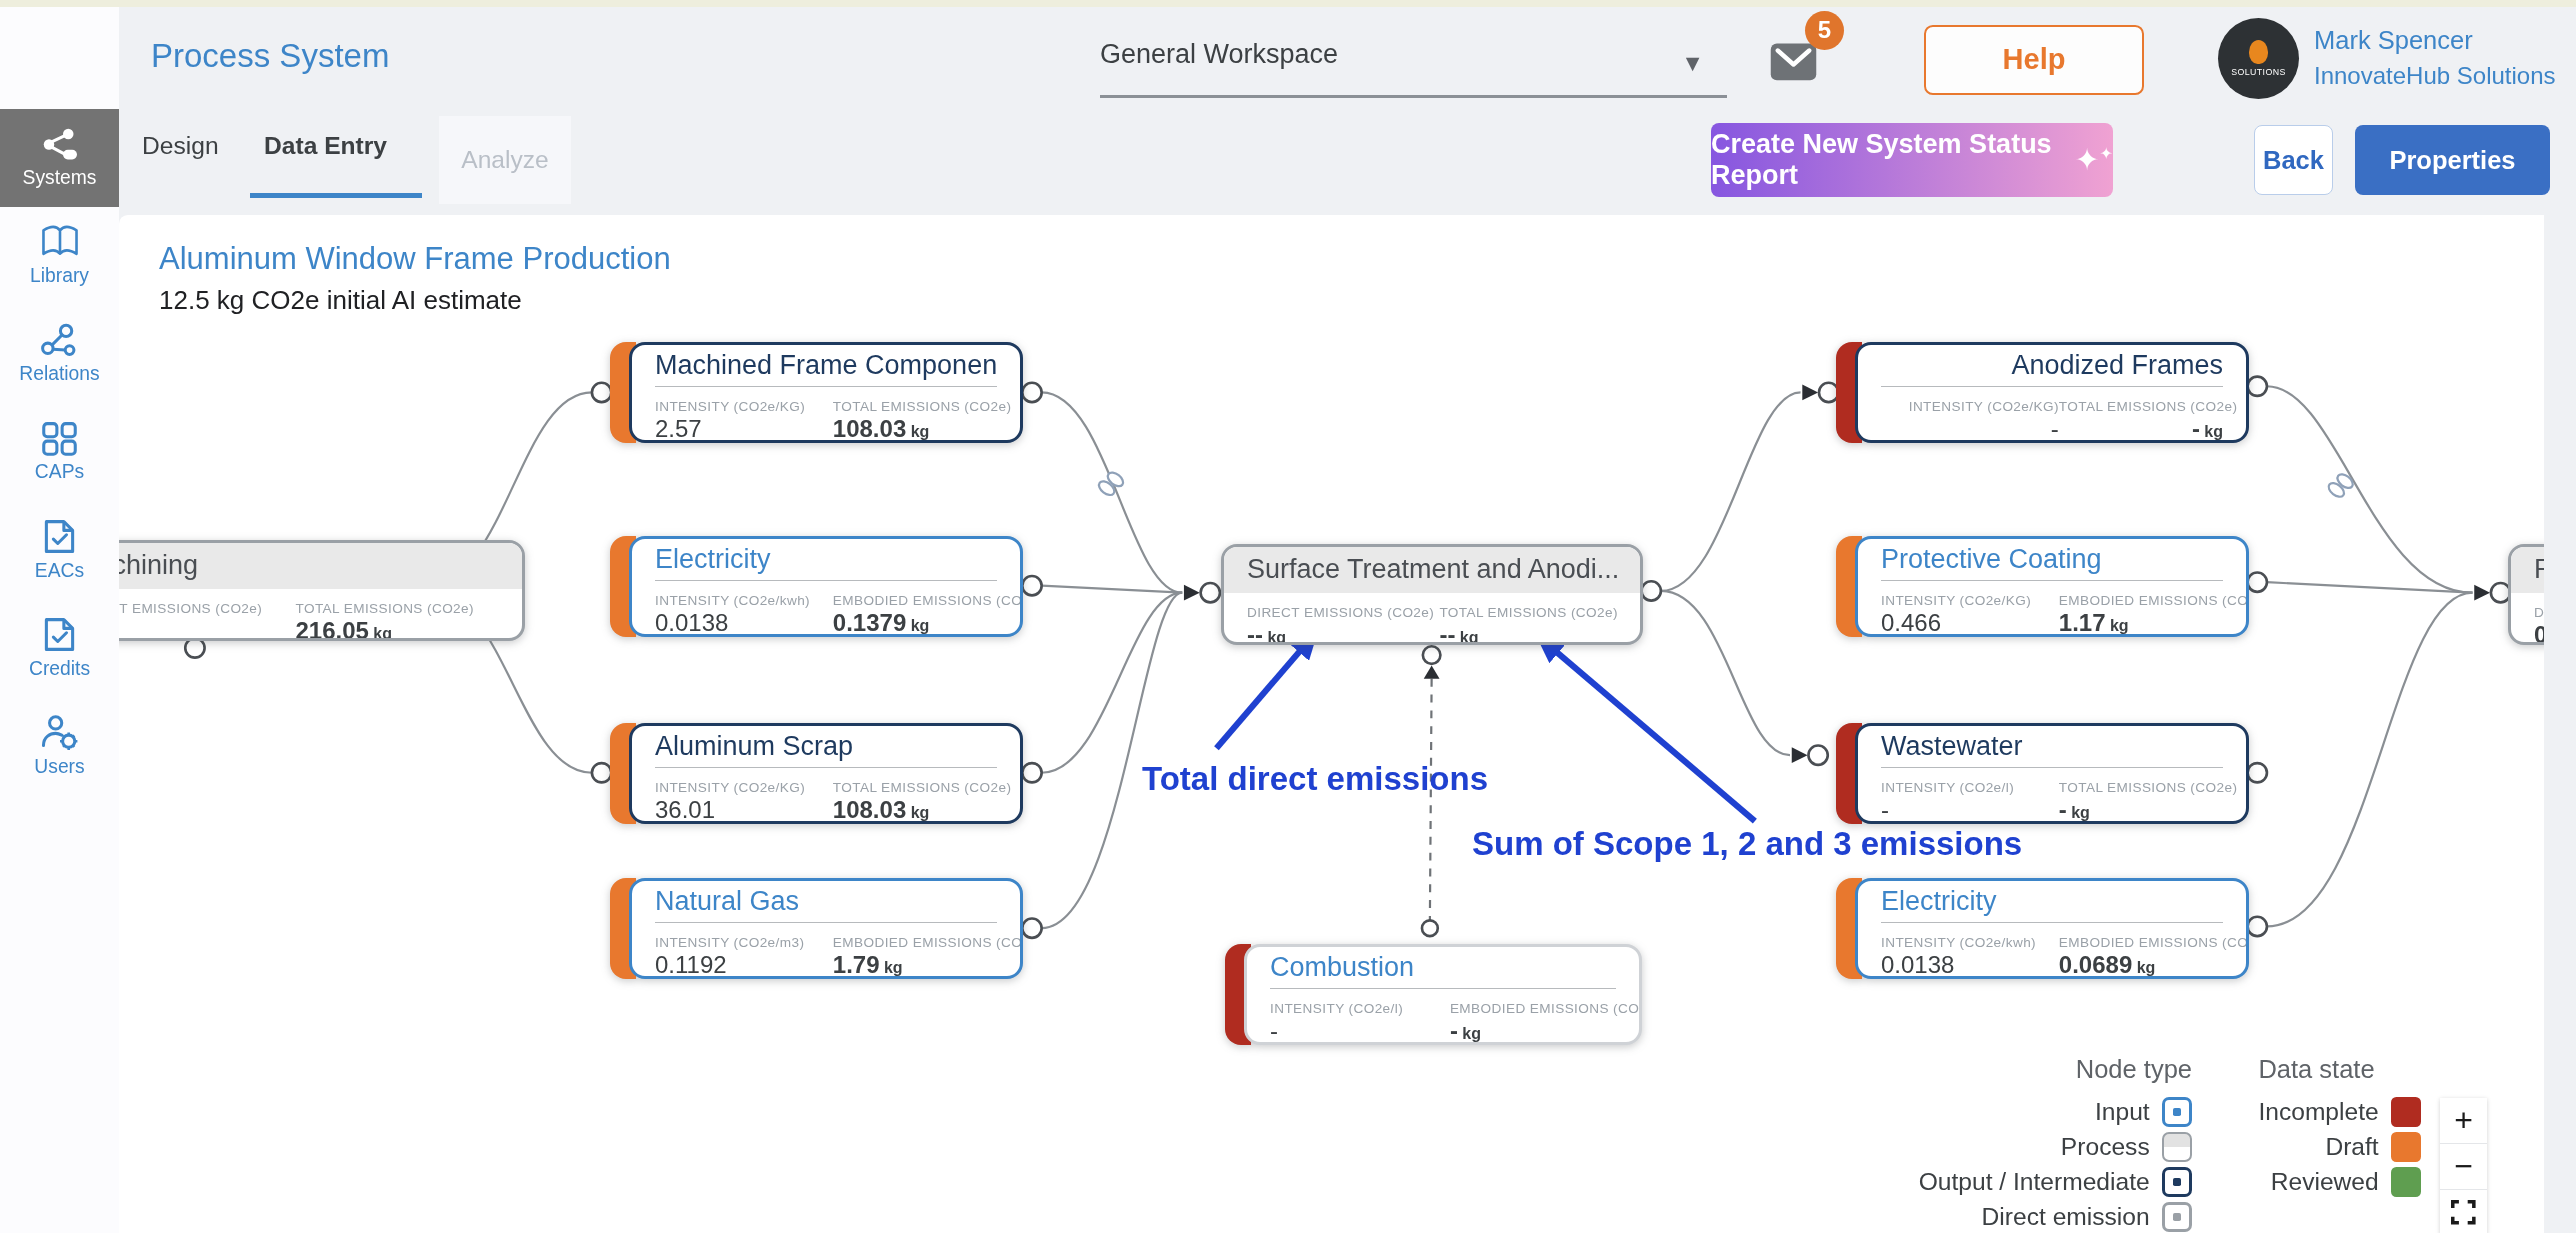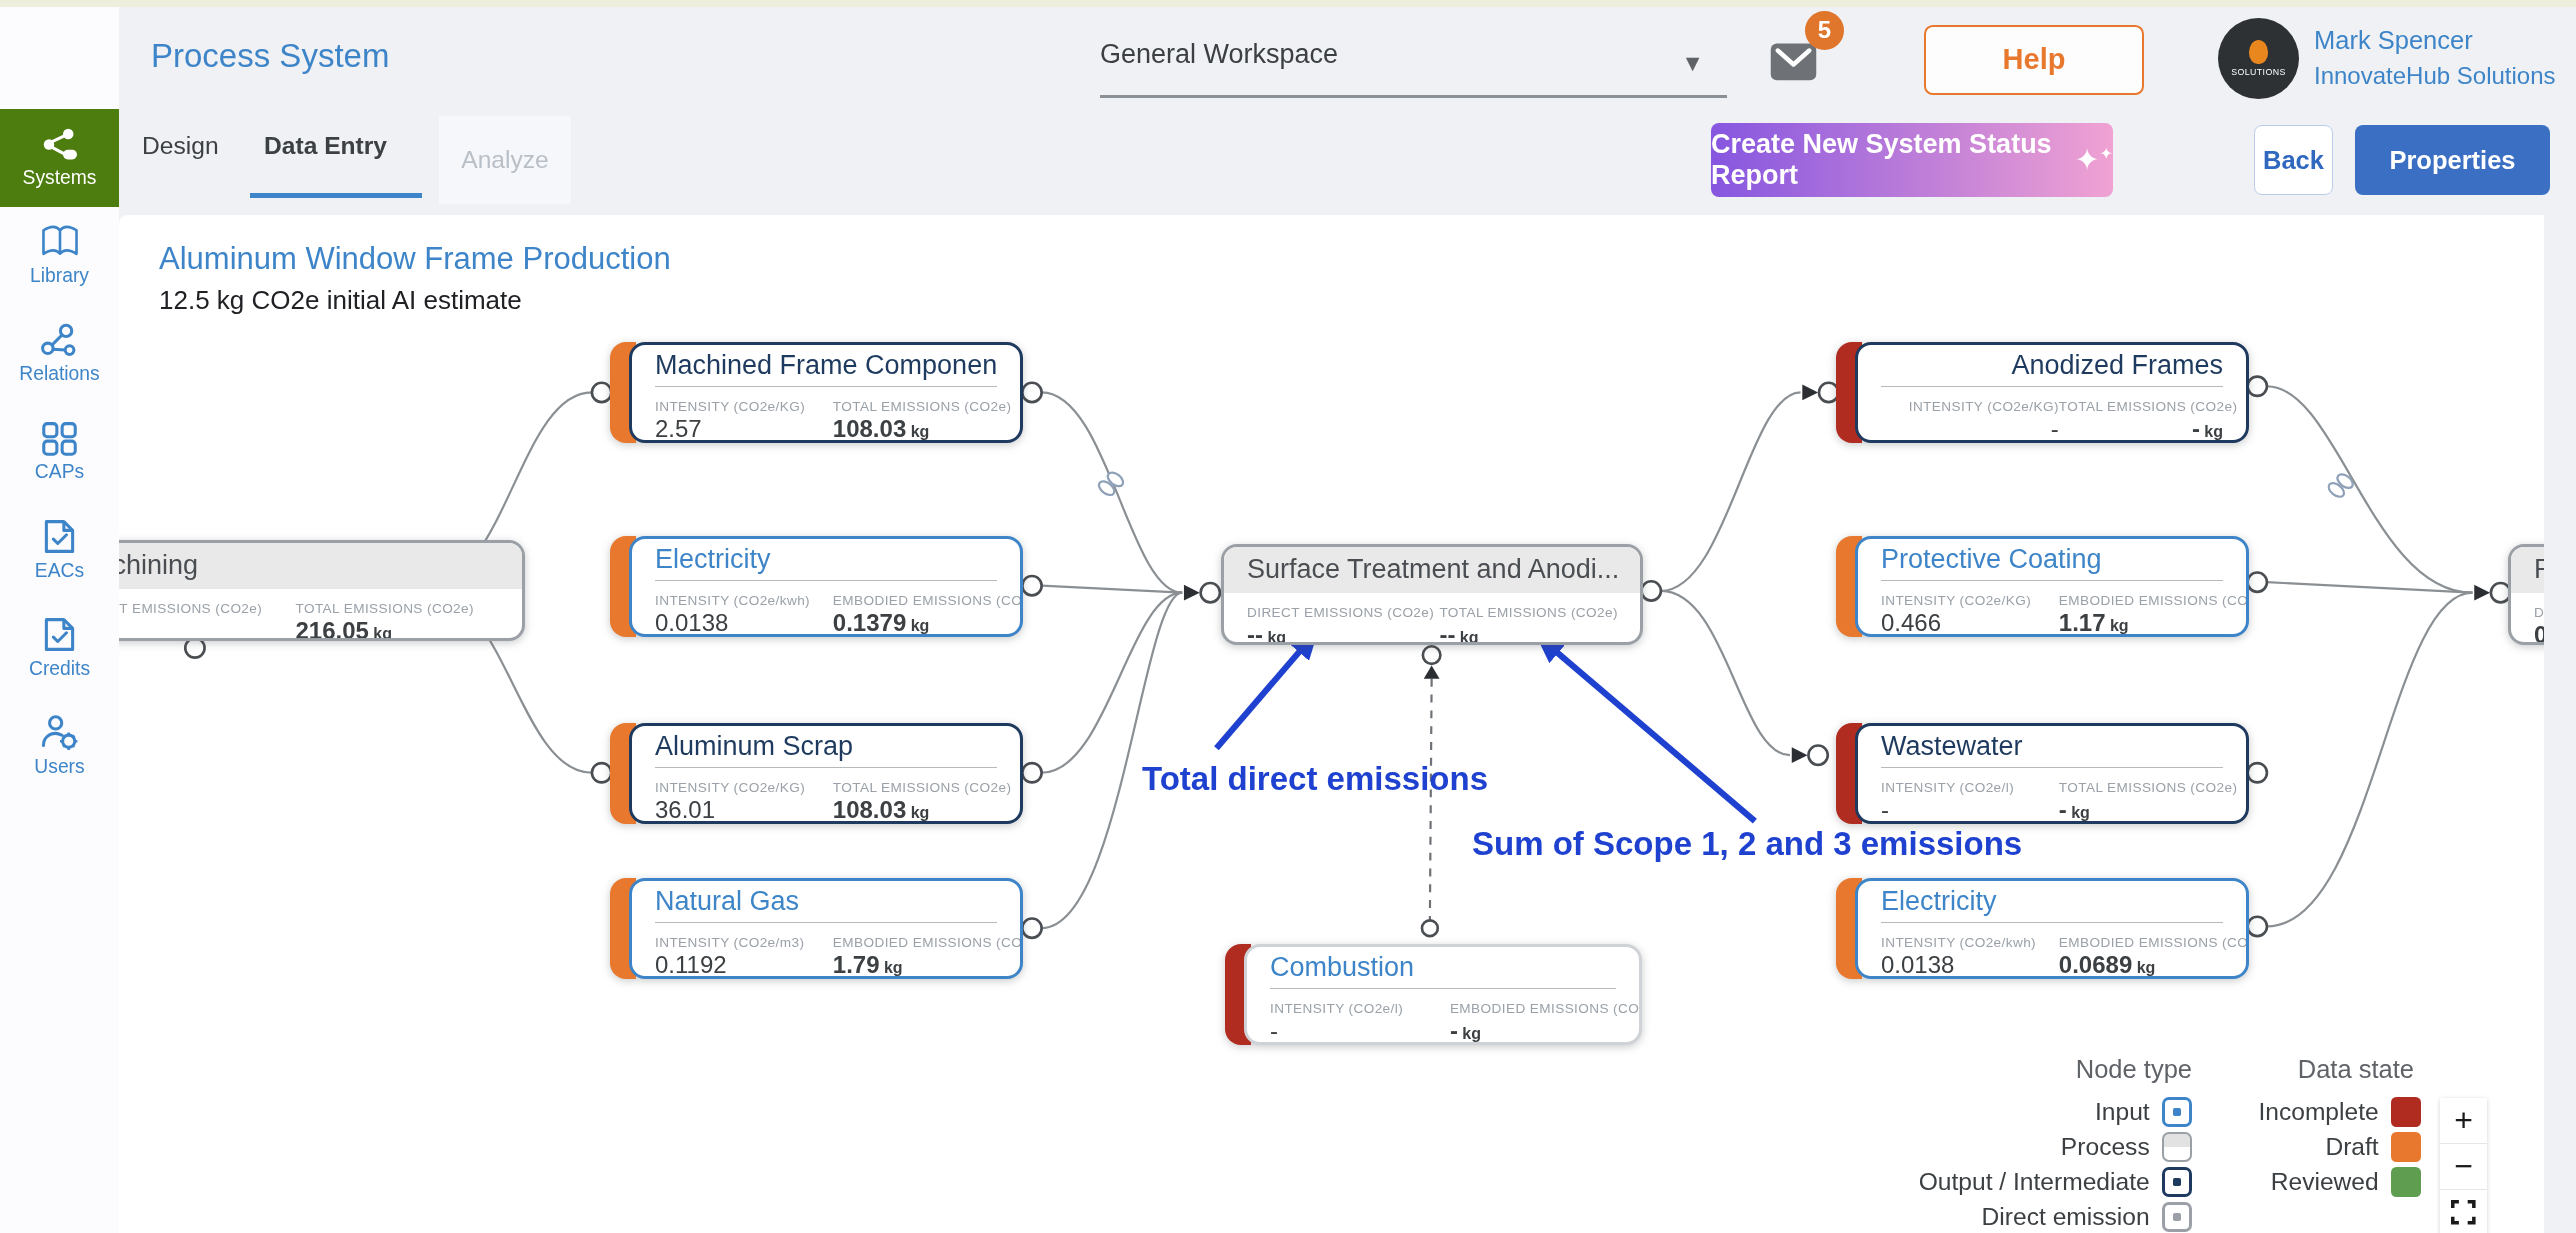--- a/index.html
+++ b/index.html
@@ -48,21 +48,21 @@
     display:flex; align-items:center; justify-content:center; cursor:pointer; }
   .btn-props { position:absolute; left:2355px; top:125px; width:195px; height:70px; background:#3a6fc4;
     border-radius:8px; color:#fff; font-size:25.5px; font-weight:bold;
     display:flex; align-items:center; justify-content:center; cursor:pointer; }
 
   
   .sidebar { position:absolute; left:0; top:7px; width:119px; height:1226px; background:#fcfcfe; padding-top:102px; }
   .side-item { width:119px; height:98px; display:flex; flex-direction:column; align-items:center;
     justify-content:center; gap:5.3px; color:#3d85c8; cursor:pointer; }
   .side-item .slabel { font-size:19.3px; }
-  .side-item.active { background:#4d7c0f; color:#fff; }
+  .side-item.active { background:#737373; color:#fff; }
   .side-item svg { display:block; }
 
   
   .canvas { position:absolute; left:119px; top:215px; width:2425px; height:1018px; background:#fff;
     border-radius:8.8px 0 0 0; overflow:hidden; }
   .canvas-title { position:absolute; left:40px; top:26px; font-size:31px; color:#3d85c8; }
   .canvas-subtitle { position:absolute; left:40px; top:70px; font-size:26px; color:#202124; }
 
   .edges { position:absolute; left:0; top:0; }
 
@@ -465,21 +465,21 @@
             <div class="nl">DIRECT EMISSIONS (CO2e)</div>
             <div class="nv">0</div>
           </div>
         </div>
       </div>
     </div>
     <div class="ann" style="left:1023px; top:525px;margin-top:20px;">Total direct emissions</div>
   <div class="ann" style="left:1353px; top:610px;">Sum of Scope 1, 2 and 3 emissions</div>
 
   <div class="leg-header" style="left:1827px; top:840px; width:246px; text-align:right;">Node type</div>
-  <div class="leg-header" style="left:2100px; top:840px; width:195px; text-align:right;">Data state</div>
+  <div class="leg-header" style="left:2100px; top:840px; width:195px; text-align:center;">Data state</div>
 
   <div class="leg-col" style="left:1669px; top:879px; width:404px;">
     <div class="leg-row">
       <span class="ll">Input</span>
       <span class="leg-icon li-input">
           <span class="dot"></span>
         </span>
     </div>
     <div class="leg-row">
       <span class="ll">Process</span>

